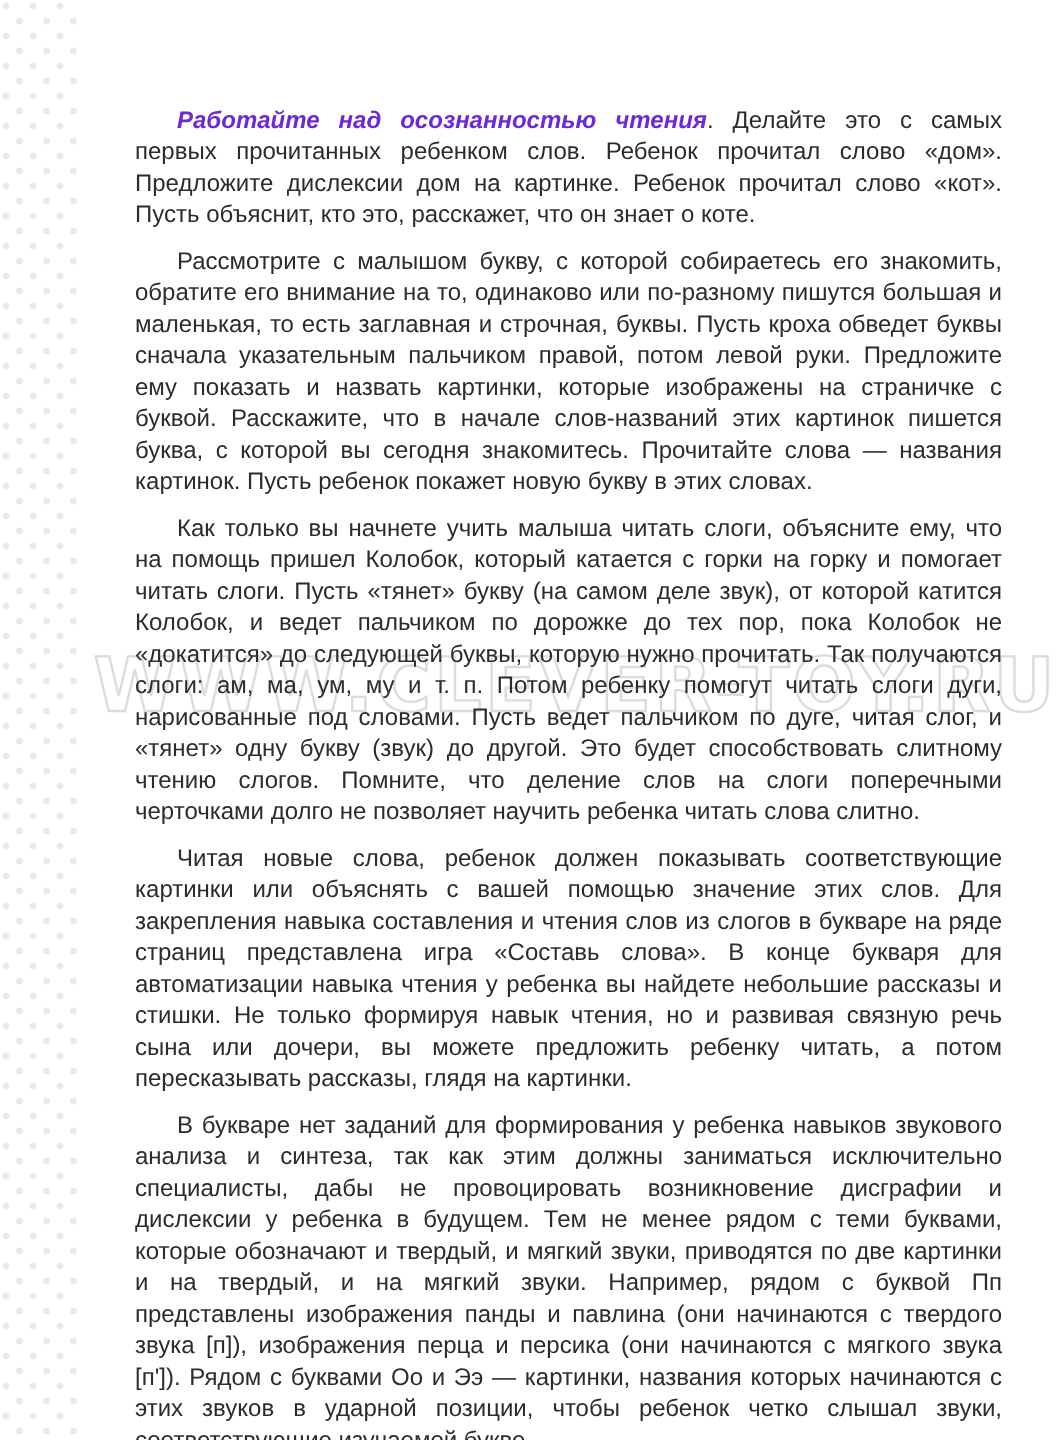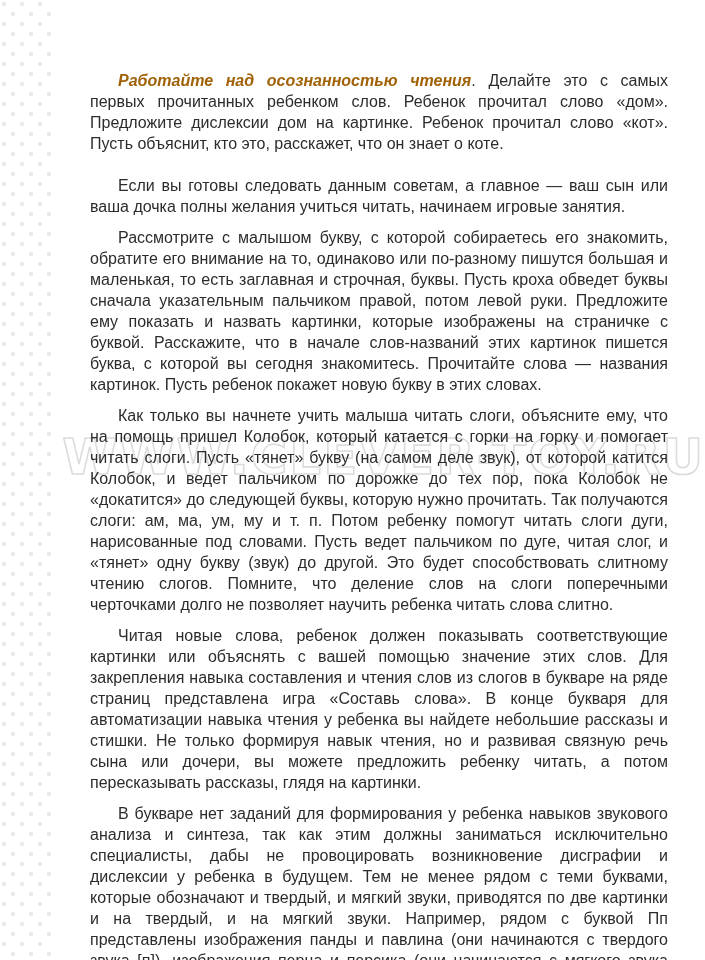--- a/index.html
+++ b/index.html
@@ -43,32 +43,31 @@
     font-size: 16px;
     line-height: 21px;
     color: #2c2c2c;
     hyphens: none;
   }
   .para + .para { margin-top: 10px; }
   .para.gap-top { margin-top: 21px; }
   .lead-head {
     font-weight: bold;
     font-style: italic;
-    color: #a16207;
+    color: #6d28d9;
   }
 </style>
 </head>
 <body>
 
 <div class="dots"></div>
 
 <div class="watermark">WWW.CLEVER-TOY.RU</div>
 
 <main class="page">
   <p class="para"><span class="lead-head">Работайте над осознанностью чтения</span><span>. Делайте это с самых первых прочитанных ребенком слов. Ребенок прочитал слово «дом». Предложите дислексии дом на картинке. Ребенок прочитал слово «кот». Пусть объяснит, кто это, расскажет, что он знает о коте.</span></p>
 
-  <p class="para gap-top">Если вы готовы следовать данным советам, а главное — ваш сын или ваша дочка полны желания учиться читать, начинаем игровые занятия.</p>
   <p class="para">Рассмотрите с малышом букву, с которой собираетесь его знакомить, обратите его внимание на то, одинаково или по-разному пишутся большая и маленькая, то есть заглавная и строчная, буквы. Пусть кроха обведет буквы сначала указательным пальчиком правой, потом левой руки. Предложите ему показать и назвать картинки, которые изображены на страничке с буквой. Расскажите, что в начале слов-названий этих картинок пишется буква, с которой вы сегодня знакомитесь. Прочитайте слова — названия картинок. Пусть ребенок покажет новую букву в этих словах.</p>
   <p class="para">Как только вы начнете учить малыша читать слоги, объясните ему, что на помощь пришел Колобок, который катается с горки на горку и помогает читать слоги. Пусть «тянет» букву (на самом деле звук), от которой катится Колобок, и ведет пальчиком по дорожке до тех пор, пока Колобок не «докатится» до следующей буквы, которую нужно прочитать. Так получаются слоги: ам, ма, ум, му и т. п. Потом ребенку помогут читать слоги дуги, нарисованные под словами. Пусть ведет пальчиком по дуге, читая слог, и «тянет» одну букву (звук) до другой. Это будет способствовать слитному чтению слогов. Помните, что деление слов на слоги поперечными черточками долго не позволяет научить ребенка читать слова слитно.</p>
   <p class="para">Читая новые слова, ребенок должен показывать соответствующие картинки или объяснять с вашей помощью значение этих слов. Для закрепления навыка составления и чтения слов из слогов в букваре на ряде страниц представлена игра «Составь слова». В конце букваря для автоматизации навыка чтения у ребенка вы найдете небольшие рассказы и стишки. Не только формируя навык чтения, но и развивая связную речь сына или дочери, вы можете предложить ребенку читать, а потом пересказывать рассказы, глядя на картинки.</p>
   <p class="para">В букваре нет заданий для формирования у ребенка навыков звукового анализа и синтеза, так как этим должны заниматься исключительно специалисты, дабы не провоцировать возникновение дисграфии и дислексии у ребенка в будущем. Тем не менее рядом с теми буквами, которые обозначают и твердый, и мягкий звуки, приводятся по две картинки и на твердый, и на мягкий звуки. Например, рядом с буквой Пп представлены изображения панды и павлина (они начинаются с твердого звука [п]), изображения перца и персика (они начинаются с мягкого звука [п']). Рядом с буквами Оо и Ээ — картинки, названия которых начинаются с этих звуков в ударной позиции, чтобы ребенок четко слышал звуки, соответствующие изучаемой букве.</p>
 
 </main>
 
 </body></html>

